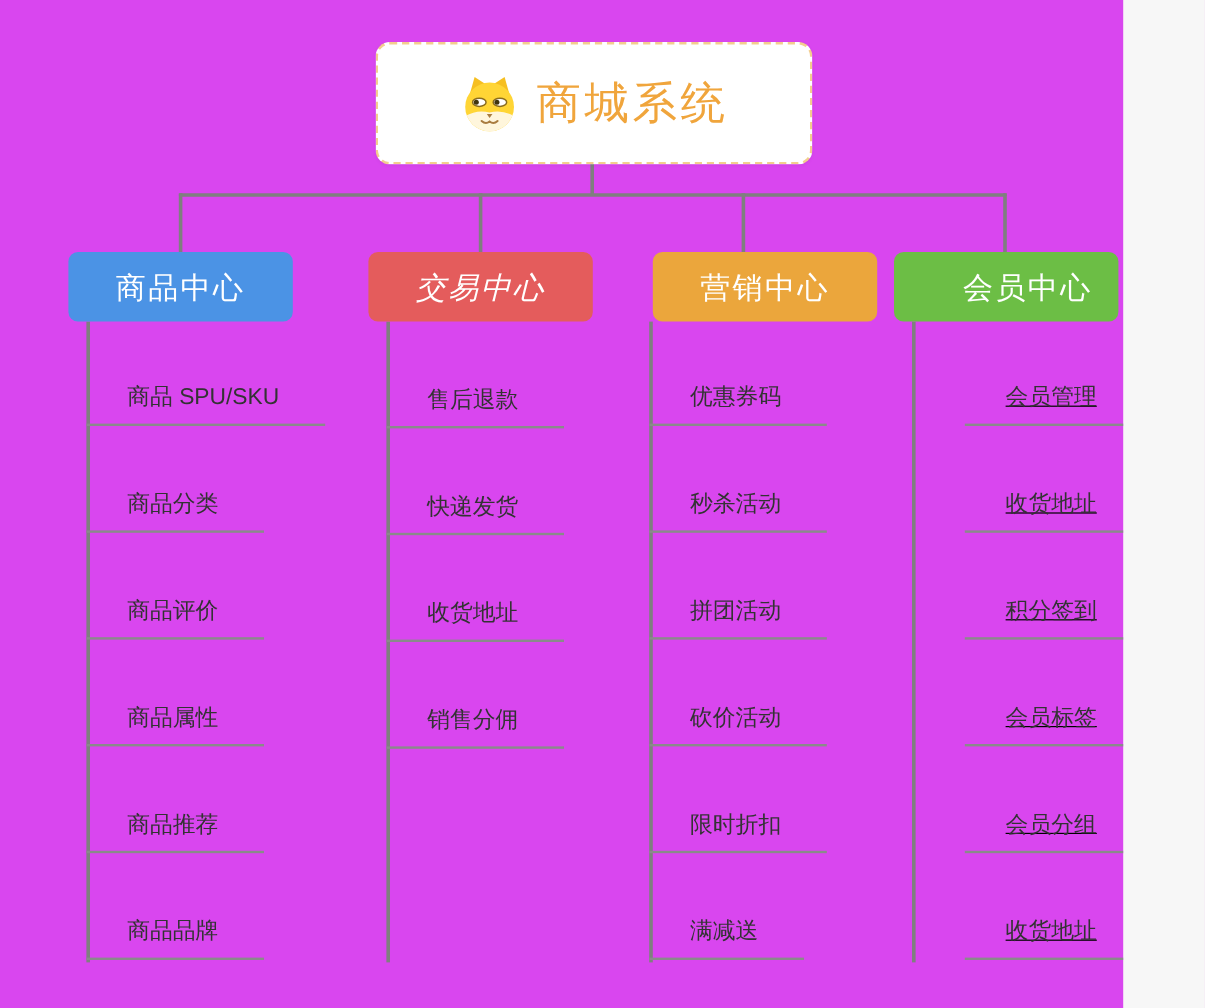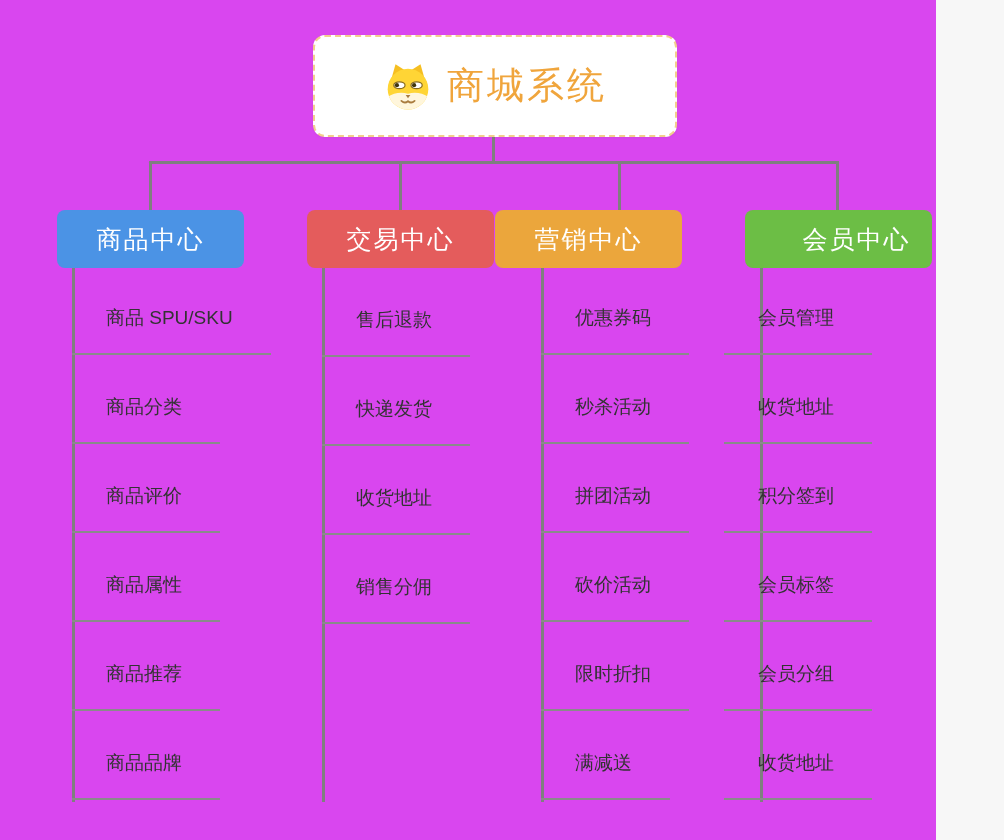--- a/index.html
+++ b/index.html
@@ -67,21 +67,21 @@
     top: 268px;
   }
   .row {
     height: 89px;
     display: flex;
     align-items: flex-end;
   }
   .row.first { height: 87px; }
   .leaf {
     display: inline-block;
-    padding: 0 38px 22px 34px;
+    padding: 0 38px 9px 34px;
     border-bottom: 2px solid #8A8A8A;
     font-size: 19px;
     color: #333333;
     white-space: nowrap;
     cursor: pointer;
   }
 </style>
 </head>
 <body>
 
@@ -116,22 +116,22 @@
         <ellipse cx="43" cy="31" rx="7.2" ry="4.4" fill="#FFFFFF" stroke="#8A6D1F" stroke-width="1.6"></ellipse>
         <circle cx="39.8" cy="31" r="2.7" fill="#40350E"></circle>
         <path d="M29 43.5 h6 l-3 4.2 Z" fill="#A97C3F"></path>
         <path d="M23.5 51 q4.3 4 8.5 0.5 q4.2 3.5 8.5 -0.5" stroke="#A97C3F" stroke-width="2.2" fill="none" stroke-linecap="round"></path>
       </svg>
     </span>
     <span class="root-title">商城系统</span>
   </div>
 
   <div class="branch-header" style="left: 57px; background: rgb(75, 147, 229);">商品中心</div>
-  <div class="branch-header" style="left: 307px; background: rgb(228, 92, 92);">交易中心</div>
-  <div class="branch-header" style="left: 495px; background: rgb(235, 166, 60);">营销中心</div>
+  <div class="branch-header" style="left: 307px; background: rgb(228, 92, 92); font-style: italic;">交易中心</div>
+  <div class="branch-header" style="left: 544px; background: rgb(235, 166, 60);">营销中心</div>
   <div class="branch-header" style="left: 745px; background: rgb(108, 190, 69); padding-left: 36px;">会员中心</div>
 
   <div class="col" style="left:72px;">
     <div class="row first">
         <span class="leaf">商品 SPU/SKU</span>
       </div>
     <div class="row">
         <span class="leaf">商品分类</span>
       </div>
     <div class="row">
@@ -177,21 +177,21 @@
         <span class="leaf">砍价活动</span>
       </div>
     <div class="row">
         <span class="leaf">限时折扣</span>
       </div>
     <div class="row">
         <span class="leaf">满减送</span>
       </div>
   </div>
 
-  <div class="col" style="left:724px;">
+  <div class="col" style="left:804px;text-decoration:underline;">
     <div class="row first">
         <span class="leaf">会员管理</span>
       </div>
     <div class="row">
         <span class="leaf">收货地址</span>
       </div>
     <div class="row">
         <span class="leaf">积分签到</span>
       </div>
     <div class="row">

